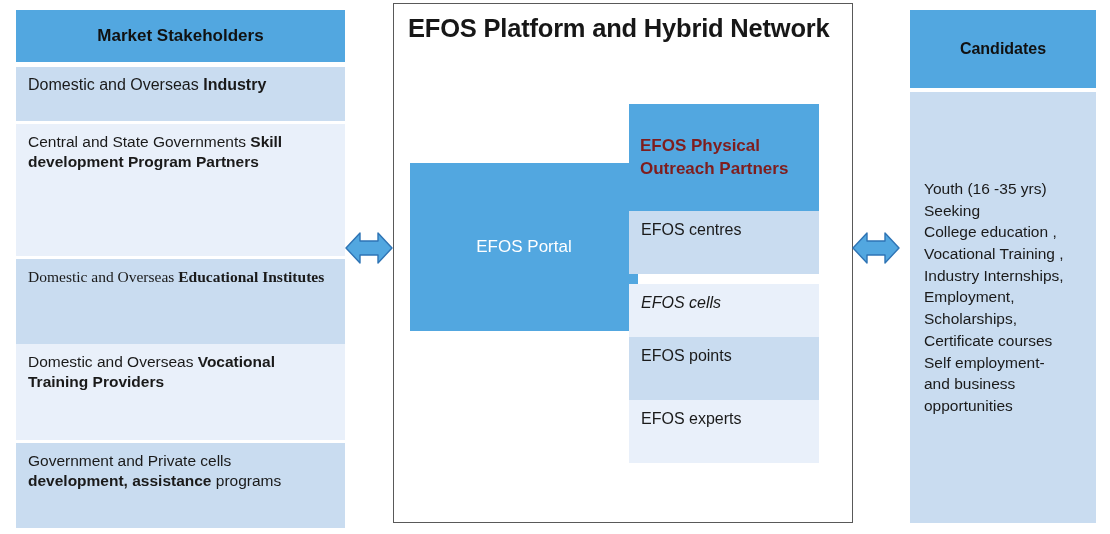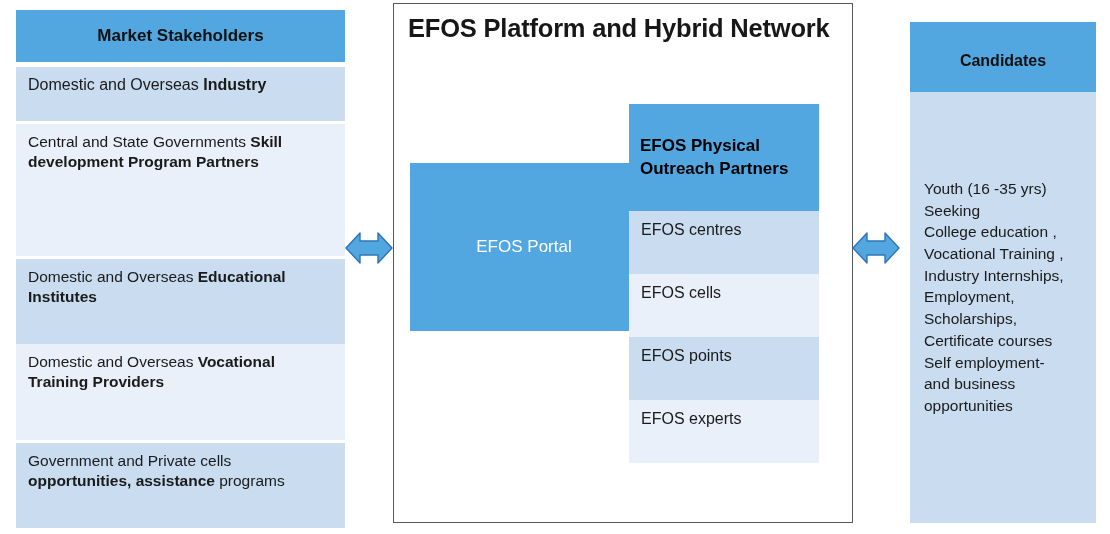--- a/index.html
+++ b/index.html
@@ -89,21 +89,21 @@
     color: #ffffff;
     font-size: 17px;
   }
   #outreach-box {
     position: absolute;
     left: 629px;
     top: 104px;
     width: 190px;
     height: 107px;
     background: #52A7E0;
-    color: #000000;
+    color: #7f1d1d;
     font-weight: bold;
     font-size: 17px;
     box-sizing: border-box;
     padding: 9px 8px 0 11px;
     line-height: 1.32;
   }
   .efos-item {
     position: absolute;
     left: 629px;
     width: 190px;
@@ -115,21 +115,21 @@
 
   
   #right-col {
     position: absolute;
     left: 910px;
     top: 10px;
     width: 186px;
     height: 513px;
   }
   #right-col .panel-header {
-    left: 0; top: 12px; width: 186px; height: 78px;
+    left: 0; top: 0; width: 186px; height: 78px;
     font-size: 16px;
   }
   #cand-body {
     position: absolute;
     left: 0;
     top: 82px;
     width: 186px;
     height: 431px;
     background: #C9DCF0;
     box-sizing: border-box;
@@ -157,32 +157,32 @@
 
   <div class="row-band band-light" style="left:0; top:114px; width:329px; height:132px; font-size:15.5px;">
     <span class="t"> Central  and State  Governments
 </span><span class="b">Skill development  Program Partners</span>
   </div>
 
   <div class="row-band band-dark" style="left:0; top:57px; width:329px; height:54px;">
     <span class="t">Domestic and Overseas </span><span class="b">Industry</span>
   </div>
 
-  <div class="row-band band-dark" style="left:0; top:249px; width:329px; height:94px; font-size:15.5px;">
+  <div class="row-band band-dark" style="left:0; top:249px; width:329px; height:94px; font-size:15.5px;font-family:Liberation Serif, serif;">
     <span class="t">Domestic and Overseas
 </span><span class="b">Educational Institutes</span>
   </div>
 
   <div class="row-band band-light" style="left:0; top:334px; width:329px; height:96px; font-size:15.5px;">
     <span class="t">Domestic and Overseas </span><span class="b">Vocational Training Providers</span>
   </div>
 
   <div class="row-band band-dark" style="left:0; top:433px; width:329px; height:85px; font-size:15.5px;">
     <span class="t">Government and Private cells
-</span><span class="b">opportunities, assistance </span><span class="t">programs</span>
+</span><span class="b">development, assistance </span><span class="t">programs</span>
   </div>
 </div>
 
 <svg class="arrow" id="arrow-left" viewBox="0 0 48 50">
   <polygon points="1,25 15,10 15,18 33,18 33,10 47,25 33,40 33,32 15,32 15,40" fill="#52A7E0" stroke="#2E74B5" stroke-width="1.4" stroke-linejoin="round"></polygon>
 </svg>
 
 <div id="center-panel">
 
   <div id="center-title">EFOS Platform and Hybrid Network</div>
@@ -193,21 +193,21 @@
 </div>
 
 <div id="outreach-box" style="white-space:pre-line;">
   <span>EFOS Physical
 Outreach  Partners</span>
 </div>
 
 <div class="efos-item band-dark" style="top:211px;">
   <span>EFOS centres</span>
 </div>
-<div class="efos-item band-light" style="top:274px;">
+<div class="efos-item band-light" style="top:284px;font-style:italic;">
   <span>EFOS cells</span>
 </div>
 <div class="efos-item band-dark" style="top:337px;">
   <span>EFOS points</span>
 </div>
 <div class="efos-item band-light" style="top:400px;">
   <span>EFOS experts</span>
 </div>
 
 <svg class="arrow" id="arrow-right" viewBox="0 0 48 50">

